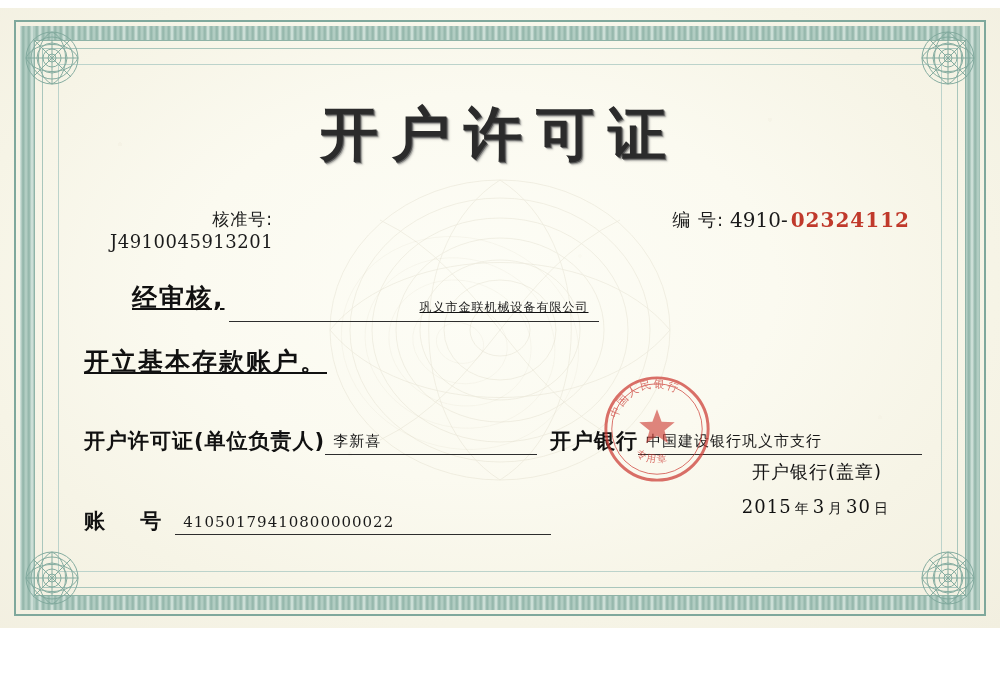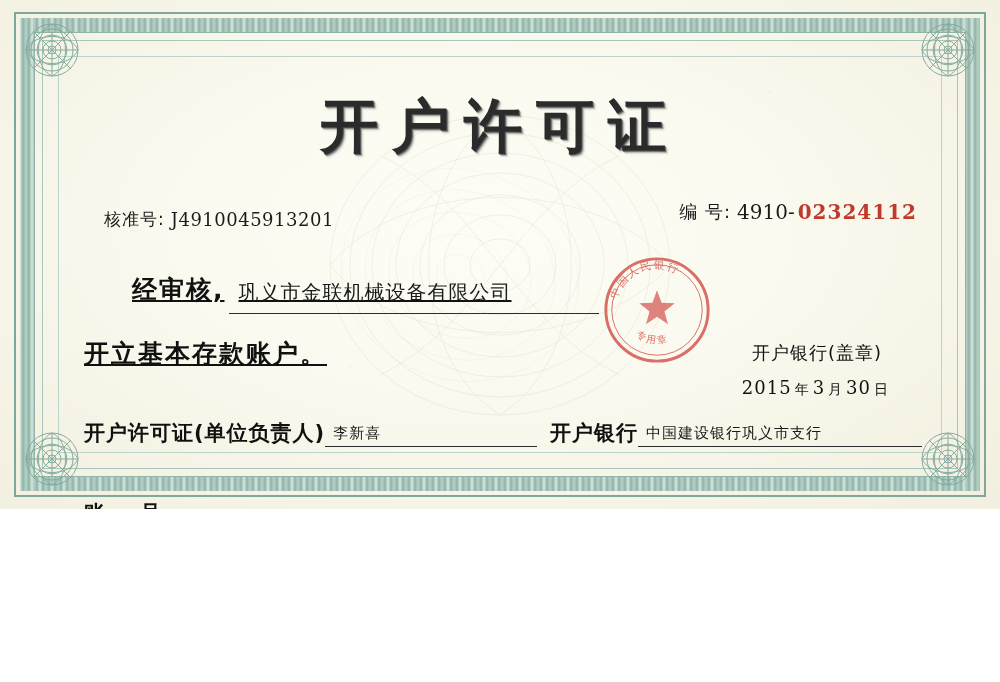--- a/index.html
+++ b/index.html
@@ -10,25 +10,26 @@
   body {
     width: 1000px;
     height: 682px;
     overflow: hidden;
     font-family: "DejaVu Sans", "Liberation Sans", sans-serif;
   }
 
   .certificate {
     position: relative;
     width: 1000px;
-    height: 509px;
+    height: 620px;
     background:
       radial-gradient(ellipse at 48% 45%, #fdfdf6 0%, #fbfaf0 40%, #f6f4e6 70%, #f2efe0 100%);
     box-sizing: border-box;
     overflow: hidden;
+    margin-top: 8px;
   }
 
   
   .border-outer {
     position: absolute;
     left: 14px; top: 12px; right: 14px; bottom: 12px;
     border: 2px solid #7fa89c;
     box-sizing: border-box;
   }
   .border-band {
@@ -140,37 +141,38 @@
   .row-codes {
     position: relative;
     margin-top: 34px;
     height: 26px;
     font-size: 17px;
     color: #1b1b1b;
   }
   .approval {
     position: absolute;
     left: 32px;
-    top: 8px;
+    top: 0;
     display: flex;
-    align-items: center;
+    align-items: flex-end;
+    flex-direction: column;
   }
   .approval .lbl {
     font-size: 17px;
     letter-spacing: 1px;
   }
   .approval .val {
     font-family: "DejaVu Serif", "Liberation Serif", serif;
     font-size: 18px;
     margin-left: 6px;
     letter-spacing: 0.5px;
   }
   .serial {
     position: absolute;
-    right: 11px;
+    right: 18px;
     top: 0;
     display: flex;
     align-items: flex-end;
     white-space: nowrap;
   }
   .serial .lbl {
     font-size: 18px;
     letter-spacing: 1px;
   }
   .serial .pfx {
@@ -202,24 +204,24 @@
     display: flex;
     align-items: flex-end;
     white-space: nowrap;
   }
   .body-line1 .lead { margin-left: 54px; }
   .fill {
     position: relative;
     display: inline-block;
     border-bottom: 1.5px solid #2d2d2d;
     min-width: 350px;
-    text-align: left;
+    text-align: right;
     padding: 0 10px 2px 10px;
     margin: 0 4px;
-    font-size: 20px;
+    font-size: 12px;
     font-weight: normal;
     letter-spacing: 1px;
     color: #1a1a1a;
   }
   .body-line2 {
     margin-top: 16px;
     margin-left: 6px;
   }
 
   
@@ -419,20 +421,21 @@
     <div class="field-row">
       <span class="flabel">开户许可证(单位负责人)</span>
       <span class="fvalue rep-value">李新喜</span>
       <span class="spacer-gap"></span>
       <span class="flabel">开户银行</span>
       <span class="fvalue bank-value">中国建设银行巩义市支行</span>
     </div>
 
     <div class="field-row acct-row">
       <span class="flabel flabel-wide">账 号</span>
+      <span class="fvalue acct-value">41050179410800000022</span>
     </div>
 
     <svg class="stamp" viewBox="0 0 120 120">
       <defs>
         <path id="arcTop" d="M 18 60 A 42 42 0 0 1 102 60"></path>
         <path id="arcBottom" d="M 26 60 A 34 34 0 0 0 94 60"></path>
       </defs>
       <circle cx="60" cy="60" r="52" fill="none" stroke="#cc3a33" stroke-width="3"></circle>
       <circle cx="60" cy="60" r="46" fill="none" stroke="#cc3a33" stroke-width="1"></circle>
       <path d="M60 40 L64.7 52.6 L78 53.2 L67.6 61.6 L71.2 74.4 L60 66.8 L48.8 74.4 L52.4 61.6 L42 53.2 L55.3 52.6 Z" fill="#cc3a33" opacity="0.85"></path>

